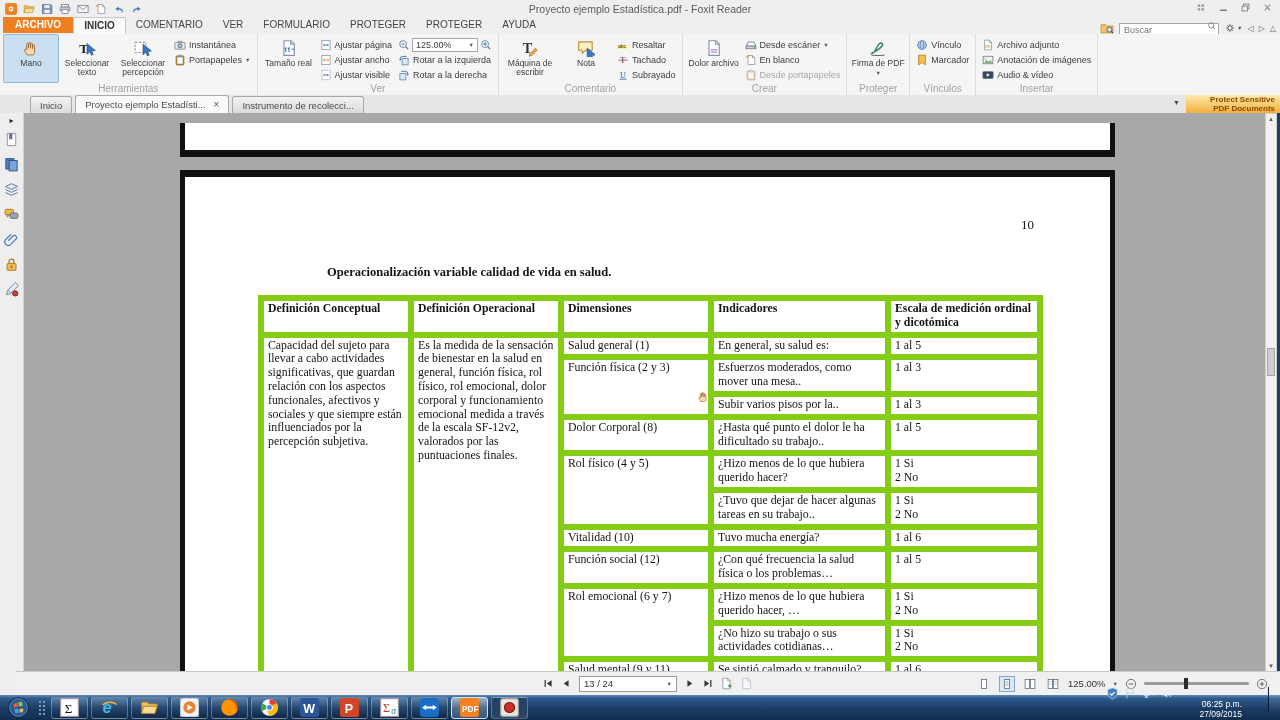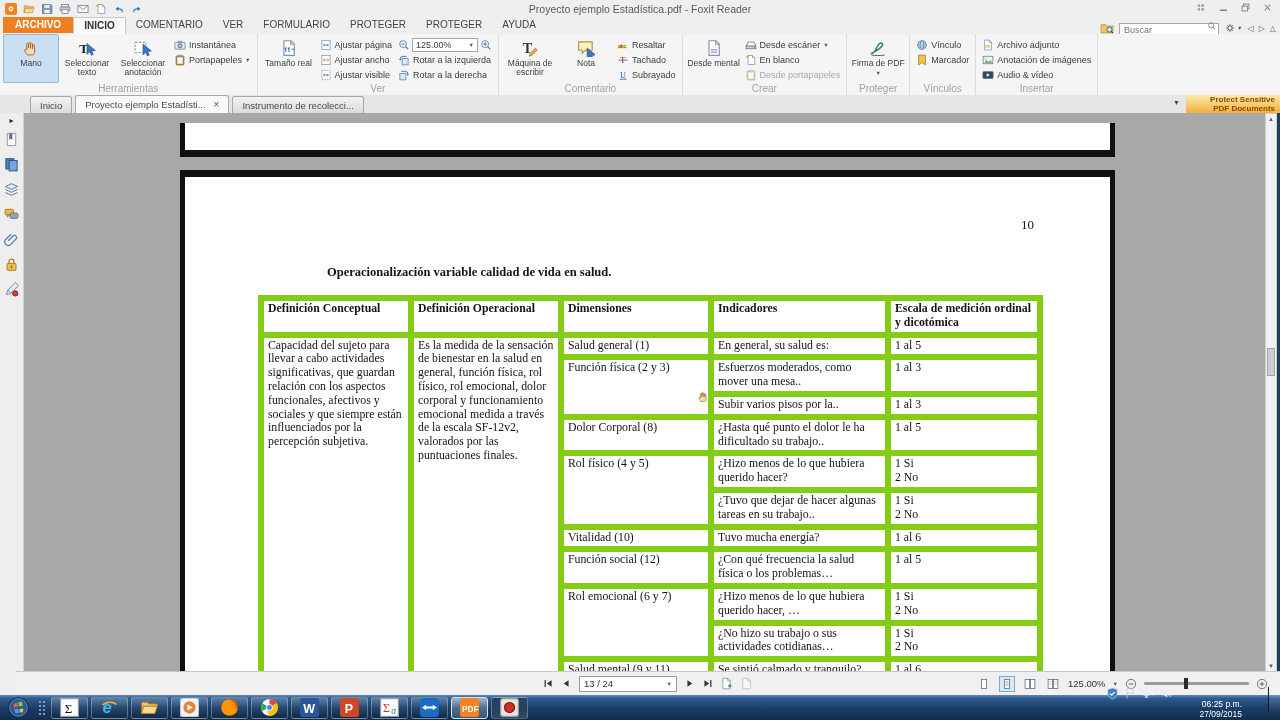--- a/index.html
+++ b/index.html
@@ -259,21 +259,21 @@
             </svg>
             <span class="rbl">Seleccionar texto</span>
           </div>
           <div class="rbig">
             <svg width="18" height="18" viewBox="0 0 16 16">
               <rect x="1" y="3" width="9.5" height="9" fill="#fff" stroke="#999" stroke-dasharray="2 1.3"></rect>
               <g transform="translate(8 4.5)">
                 <path d="M0 0v9.6l2.5-2.3 1.4 3.2 1.7-.8-1.4-3.1 3.3-.4z" fill="#3a77c2" stroke="#1d4a80" stroke-width=".5"></path>
               </g>
             </svg>
-            <span class="rbl">Seleccionar anotación</span>
+            <span class="rbl">Seleccionar percepción</span>
           </div>
           <div class="rcol">
             <div class="ritem">
               <svg width="12" height="12" viewBox="0 0 16 16">
                 <rect x="1.2" y="4.5" width="13.6" height="9" rx="1" fill="#e7eaee" stroke="#71797f"></rect>
                 <rect x="5.5" y="2.8" width="5" height="2.4" fill="#b9c0c6" stroke="#71797f" stroke-width=".6"></rect>
                 <circle cx="8" cy="9" r="2.7" fill="#a8cdec" stroke="#4a5a66"></circle>
               </svg>
               <span>Instantánea</span>
             </div>
@@ -409,21 +409,21 @@
         <div class="rglabel">Comentario</div>
       </div>
       <div class="rgroup">
         <div class="ritems">
           <div class="rbig">
             <svg width="18" height="18" viewBox="0 0 16 16">
               <path d="M3.5 1.5h6.2l3 3V14.5h-9.2z" fill="#fff" stroke="#8593a6"></path>
               <path d="M9.5 1.5v3.2h3.2" fill="none" stroke="#8593a6"></path>
               <path d="M5 9.5h6M5 11.5h6" stroke="#a06ccf"></path>
             </svg>
-            <span class="rbl">Desde mental</span>
+            <span class="rbl">Dolor archivo</span>
           </div>
           <div class="rcol">
             <div class="ritem">
               <svg width="12" height="12" viewBox="0 0 16 16">
                 <path d="M1.5 9.5L4 4h8l2.5 5.5z" fill="#f4f7fa" stroke="#68727c"></path>
                 <rect x="1.5" y="9.5" width="13" height="3.5" fill="#cdd5dd" stroke="#68727c"></rect>
                 <circle cx="12.5" cy="11.2" r=".7" fill="#44a048"></circle>
               </svg>
               <span>Desde escáner</span>
               <span class="darr">▼</span>

